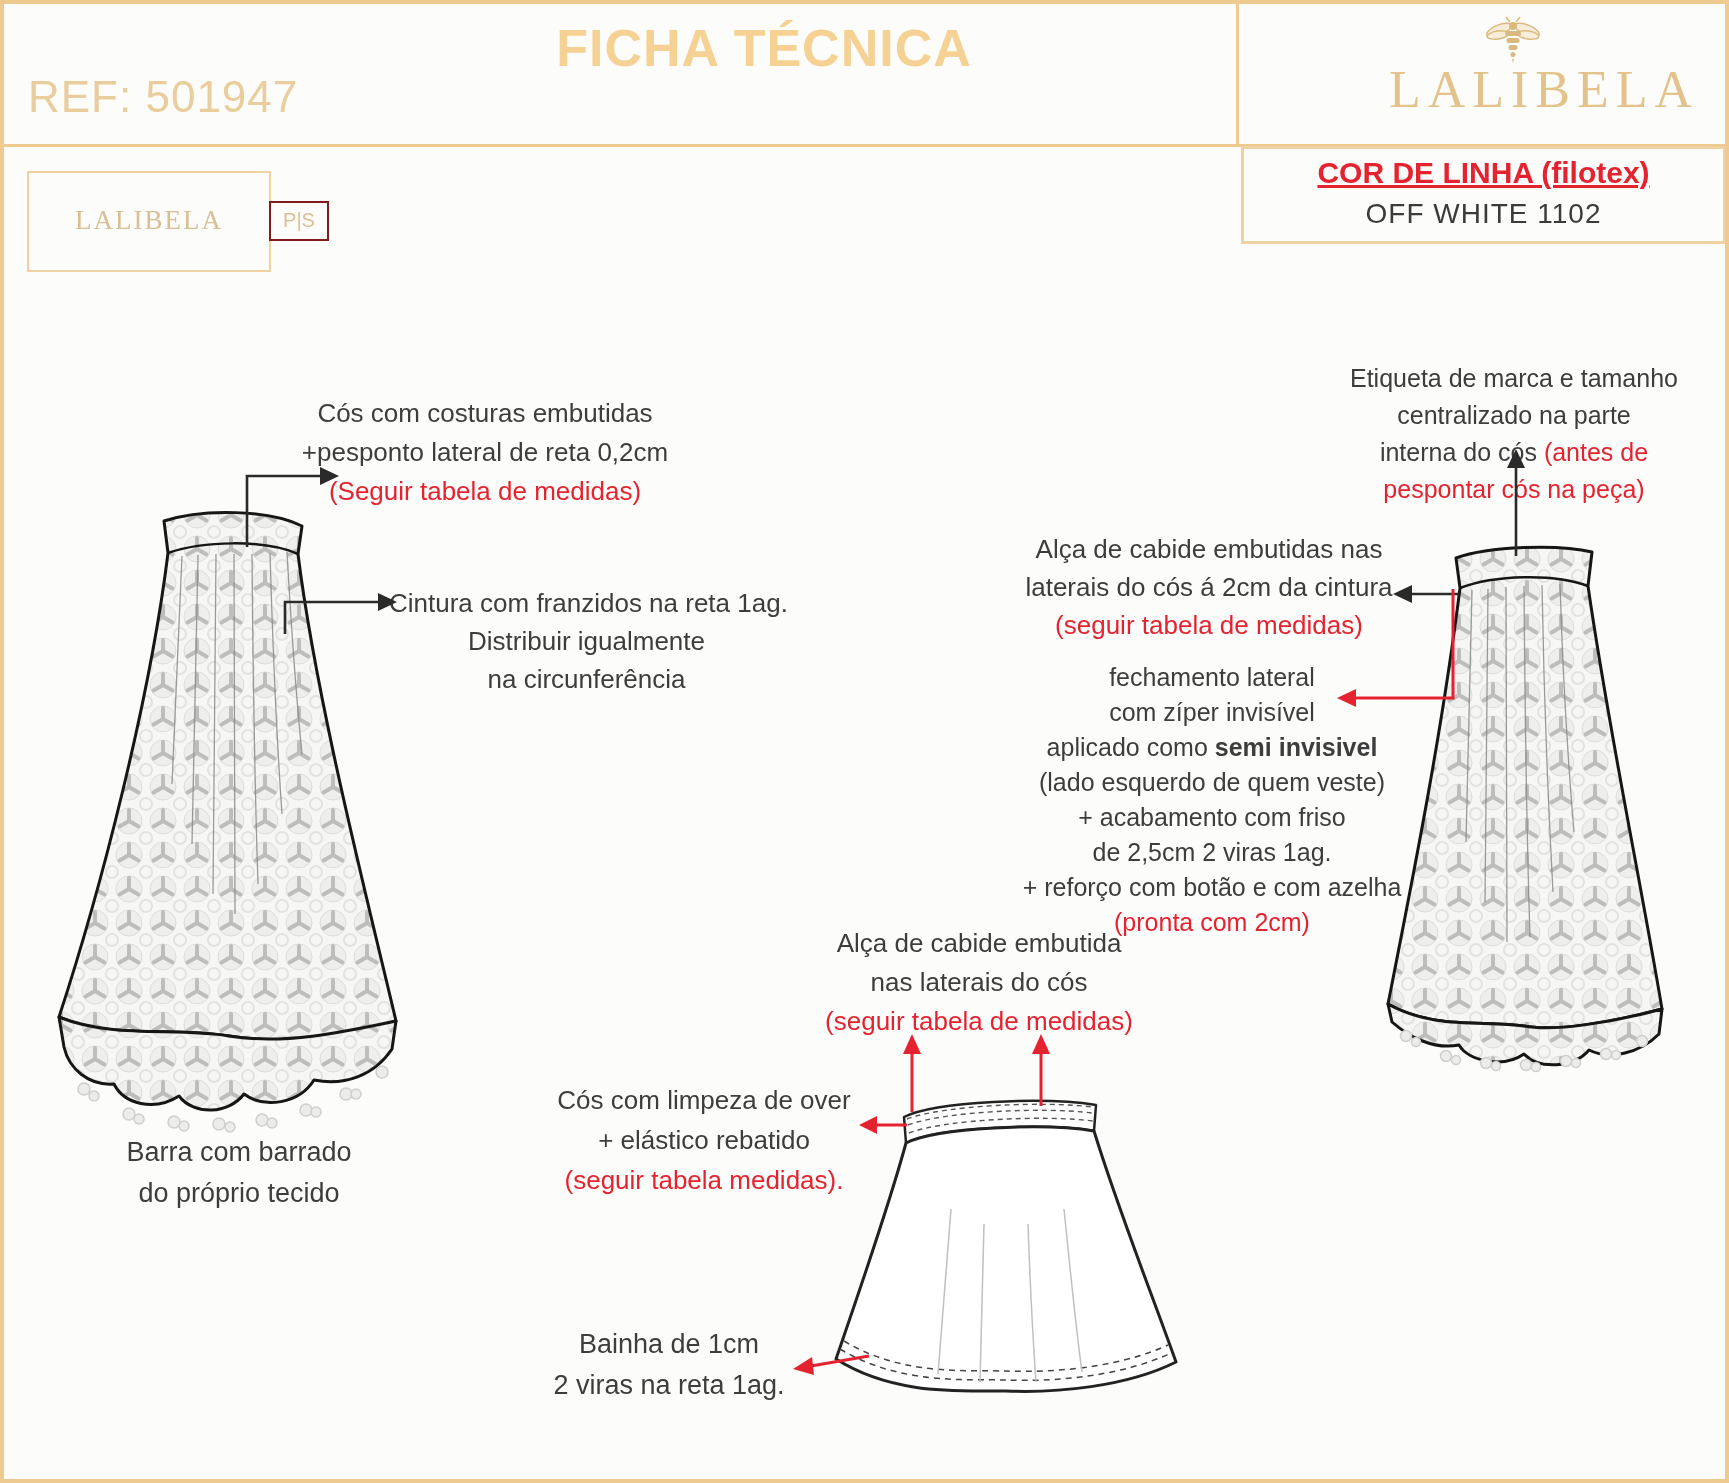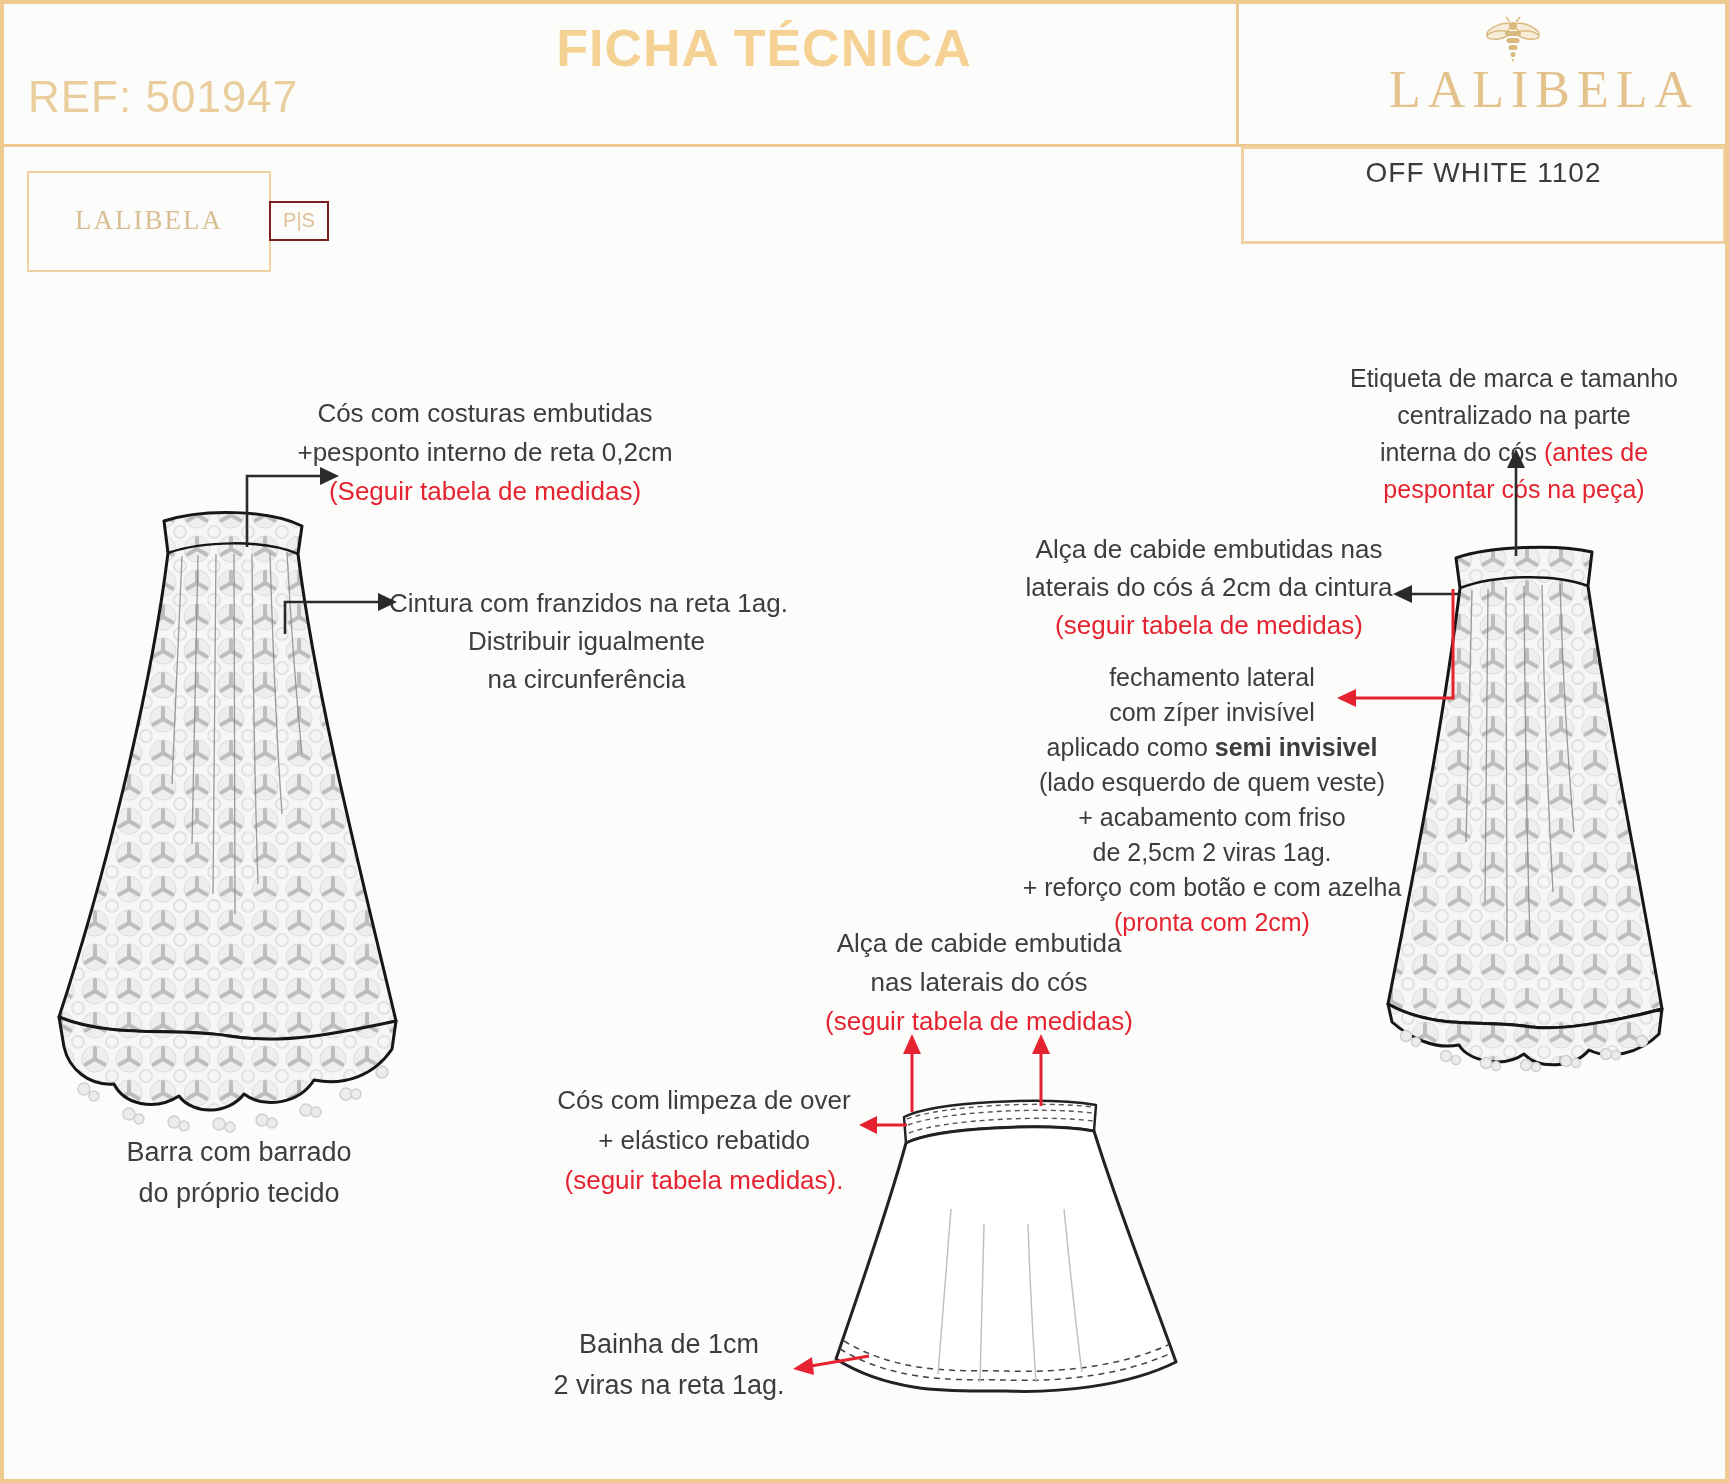--- a/index.html
+++ b/index.html
@@ -77,20 +77,21 @@
 
   <div class="abs" id="logo-box">
     <span>LALIBELA</span>
   </div>
   <div class="abs" id="size-box">
     <span>P|S</span>
   </div>
 
 
   <div class="abs" id="thread-box">
+    <div class="t-title">COR DE LINHA (filotex)</div>
     <div class="t-value">OFF WHITE 1102</div>
   </div>
 
   <div class="abs" style="left:40px;top:460px;">
     <svg width="365" height="670" viewBox="0 0 365 670">
       <defs>
         <pattern id="lace1" width="34" height="34" patternUnits="userSpaceOnUse">
           <rect width="34" height="34" fill="#f6f6f4"></rect>
           <circle cx="17" cy="17" r="13" fill="#eeeeec" stroke="#dddddb" stroke-width="1"></circle>
           <path d="M17,17 L17,6 M17,17 L26.5,22.5 M17,17 L7.5,22.5" stroke="#bdbdbb" stroke-width="4" stroke-linecap="round" fill="none"></path>
@@ -199,21 +200,21 @@
         <path d="M135,120 C130,180 126,240 122,285"></path>
         <path d="M168,135 C166,195 165,250 164,293"></path>
         <path d="M212,135 C214,195 217,250 220,293"></path>
         <path d="M248,120 C254,180 260,240 266,283"></path>
       </g>
     </svg>
   </div>
 
   <div class="note" id="n-waistband">
     <div>Cós com costuras embutidas</div>
-    <div>+pesponto interno de reta 0,2cm</div>
+    <div>+pesponto lateral de reta 0,2cm</div>
     <div class="red">(Seguir tabela de medidas)</div>
   </div>
 
   <div class="note" id="n-gathers">
     <div>Cintura com franzidos na reta 1ag.</div>
     <div>Distribuir igualmente</div>
     <div>na circunferência</div>
   </div>
 
   <div class="note" id="n-brandlabel">

